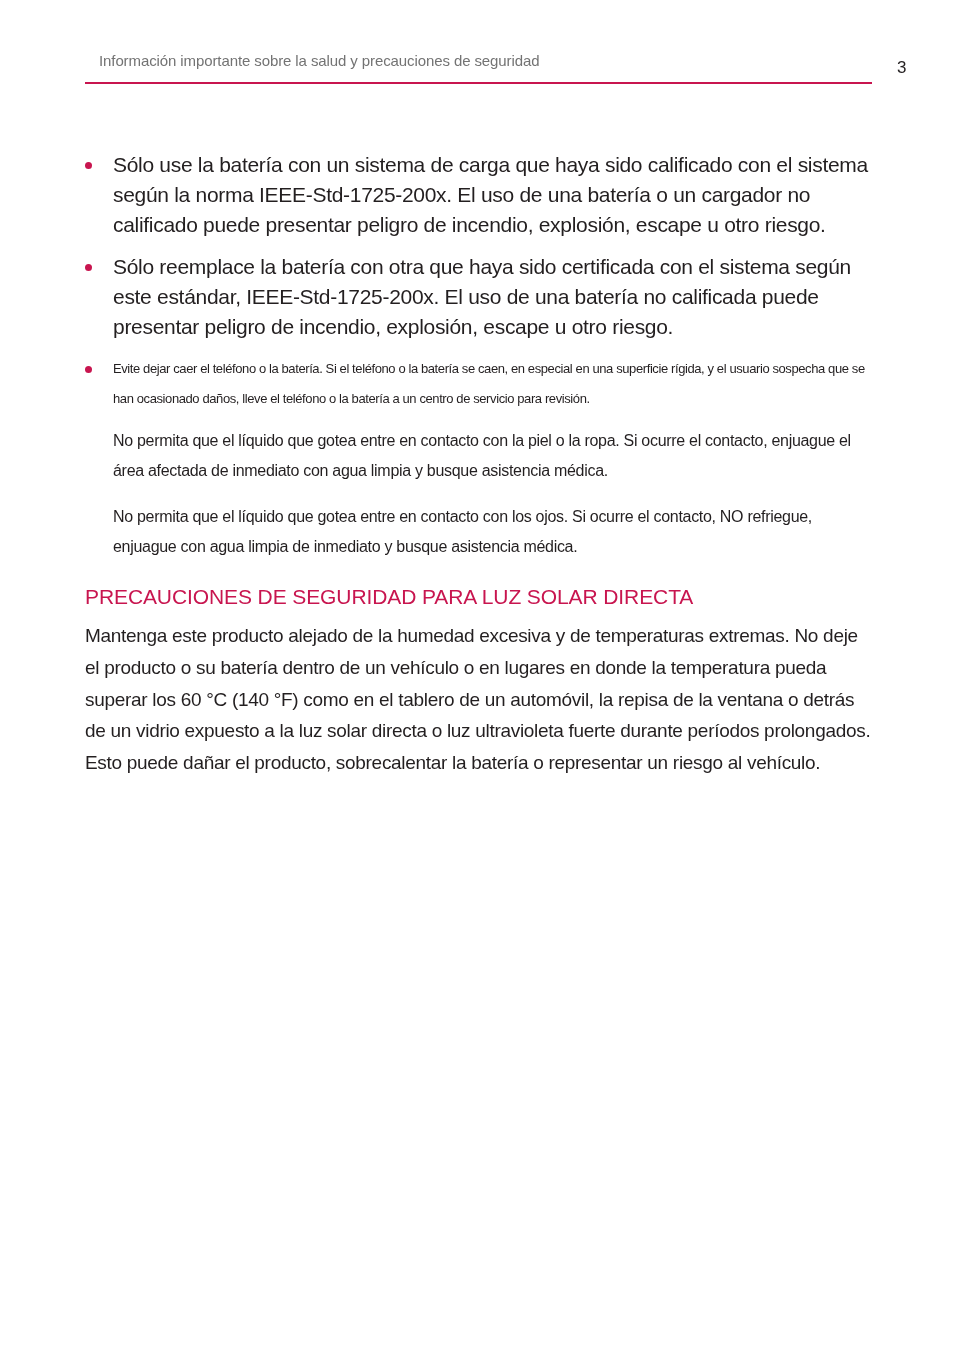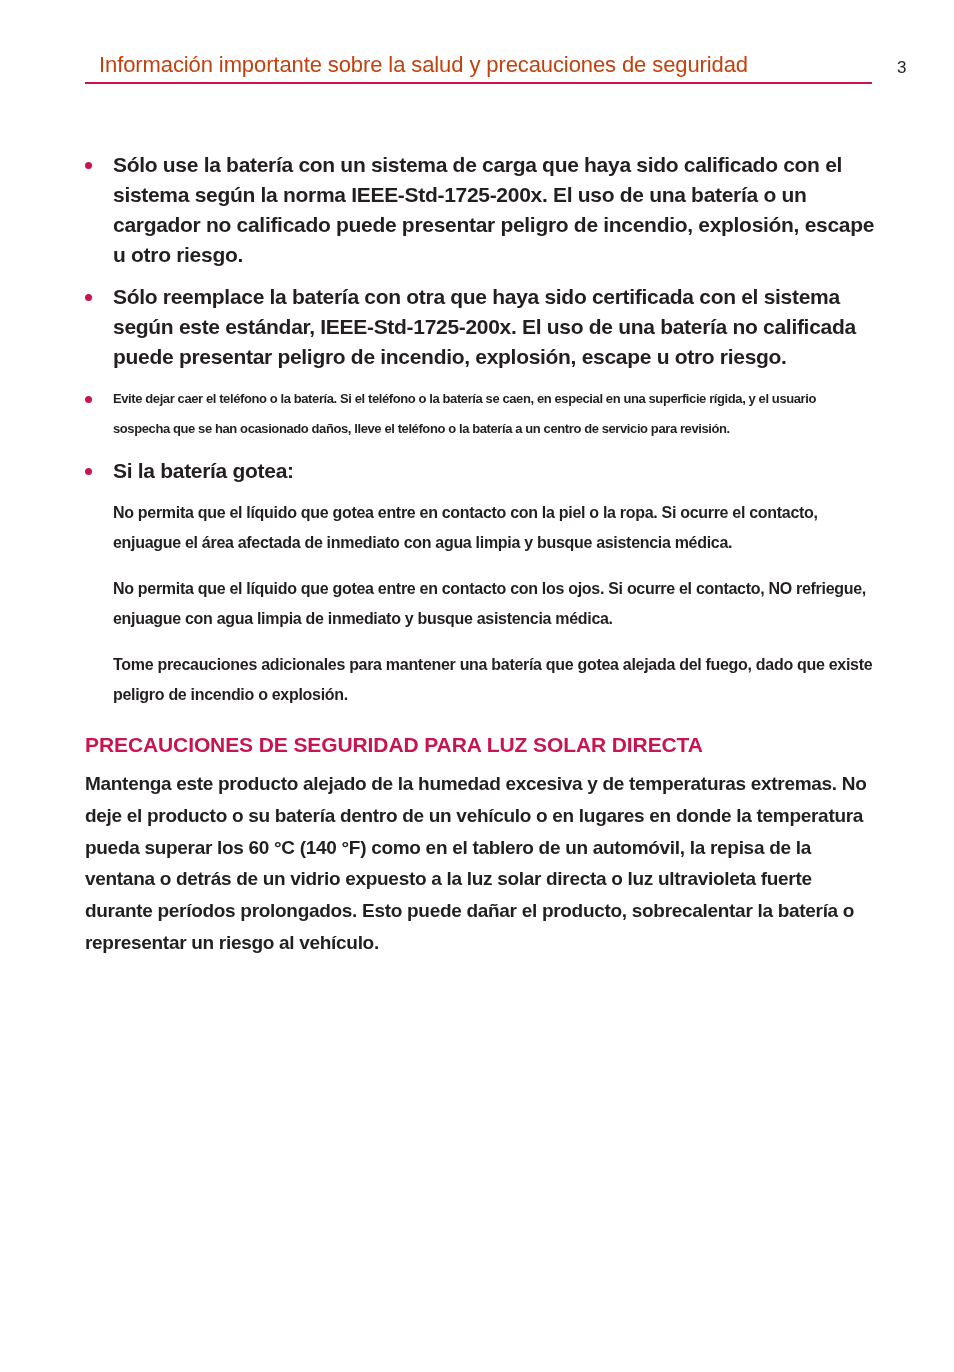--- a/index.html
+++ b/index.html
@@ -1,23 +1,23 @@
 <!DOCTYPE html>
 <html><head>
 <meta charset="utf-8">
 <style>
   html, body { margin: 0; padding: 0; background: #ffffff; }
   body { width: 954px; height: 1372px; position: relative; overflow: hidden;
          font-family: "Liberation Sans", sans-serif; color: #231f20; }
   .header { position: absolute; left: 85px; top: 48px; width: 787px; height: 34px;
             border-bottom: 2px solid #c8154f; }
-  .header-title { position: absolute; left: 14px; top: 4px; font-size: 22px; color: #c2410c;
+  .header-title { position: absolute; left: 14px; top: 4px; font-size: 15px; color: #737373;
                   white-space: nowrap; letter-spacing: -0.1px; }
   .page-num { position: absolute; left: 897px; top: 58px; font-size: 17px; color: #231f20; }
-  .content { position: absolute; left: 85px; top: 150px; width: 790px; font-weight: bold; }
+  .content { position: absolute; left: 85px; top: 150px; width: 790px; }
   .bullet { position: relative; padding-left: 28px; font-size: 21px; line-height: 30px;
             letter-spacing: -0.3px; margin-bottom: 12px; }
   .bullet.small { font-size: 13px; letter-spacing: -0.4px; }
   .bullet-dot { position: absolute; left: 0; top: 12px; width: 7px; height: 7px;
                 border-radius: 50%; background: #c8154f; }
   .sub-para { padding-left: 28px; font-size: 16px; line-height: 30px; letter-spacing: -0.3px;
               margin-bottom: 12px; }
   .section-heading { font-size: 21px; color: #c8154f; margin-top: 20px; margin-bottom: 8px;
                      line-height: 30px; letter-spacing: -0.1px; }
   .body-para { font-size: 19px; line-height: 31.8px; letter-spacing: -0.3px; }
@@ -36,23 +36,18 @@
     <span>Sólo use la batería con un sistema de carga que haya sido calificado con el sistema según la norma IEEE-Std-1725-200x. El uso de una batería o un cargador no calificado puede presentar peligro de incendio, explosión, escape u otro riesgo.</span>
   </div>
   <div class="bullet">
     <span class="bullet-dot"></span>
     <span>Sólo reemplace la batería con otra que haya sido certificada con el sistema según este estándar, IEEE-Std-1725-200x. El uso de una batería no calificada puede presentar peligro de incendio, explosión, escape u otro riesgo.</span>
   </div>
   <div class="bullet small">
     <span class="bullet-dot"></span>
     <span>Evite dejar caer el teléfono o la batería. Si el teléfono o la batería se caen, en especial en una superficie rígida, y el usuario sospecha que se han ocasionado daños, lleve el teléfono o la batería a un centro de servicio para revisión.</span>
   </div>
-  <div class="bullet">
-    <span class="bullet-dot"></span>
-    <span>Si la batería gotea:</span>
-  </div>
   <p class="sub-para" style="margin-top:0">No permita que el líquido que gotea entre en contacto con la piel o la ropa. Si ocurre el contacto, enjuague el área afectada de inmediato con agua limpia y busque asistencia médica.</p>
   <p class="sub-para">No permita que el líquido que gotea entre en contacto con los ojos. Si ocurre el contacto, NO refriegue, enjuague con agua limpia de inmediato y busque asistencia médica.</p>
-  <p class="sub-para">Tome precauciones adicionales para mantener una batería que gotea alejada del fuego, dado que existe peligro de incendio o explosión.</p>
 
   <div class="section-heading">PRECAUCIONES DE SEGURIDAD PARA LUZ SOLAR DIRECTA</div>
   <p class="body-para" style="margin:0">Mantenga este producto alejado de la humedad excesiva y de temperaturas extremas. No deje el producto o su batería dentro de un vehículo o en lugares en donde la temperatura pueda superar los 60 °C (140 °F) como en el tablero de un automóvil, la repisa de la ventana o detrás de un vidrio expuesto a la luz solar directa o luz ultravioleta fuerte durante períodos prolongados. Esto puede dañar el producto, sobrecalentar la batería o representar un riesgo al vehículo.</p>
 </div>
 
 </body></html>

